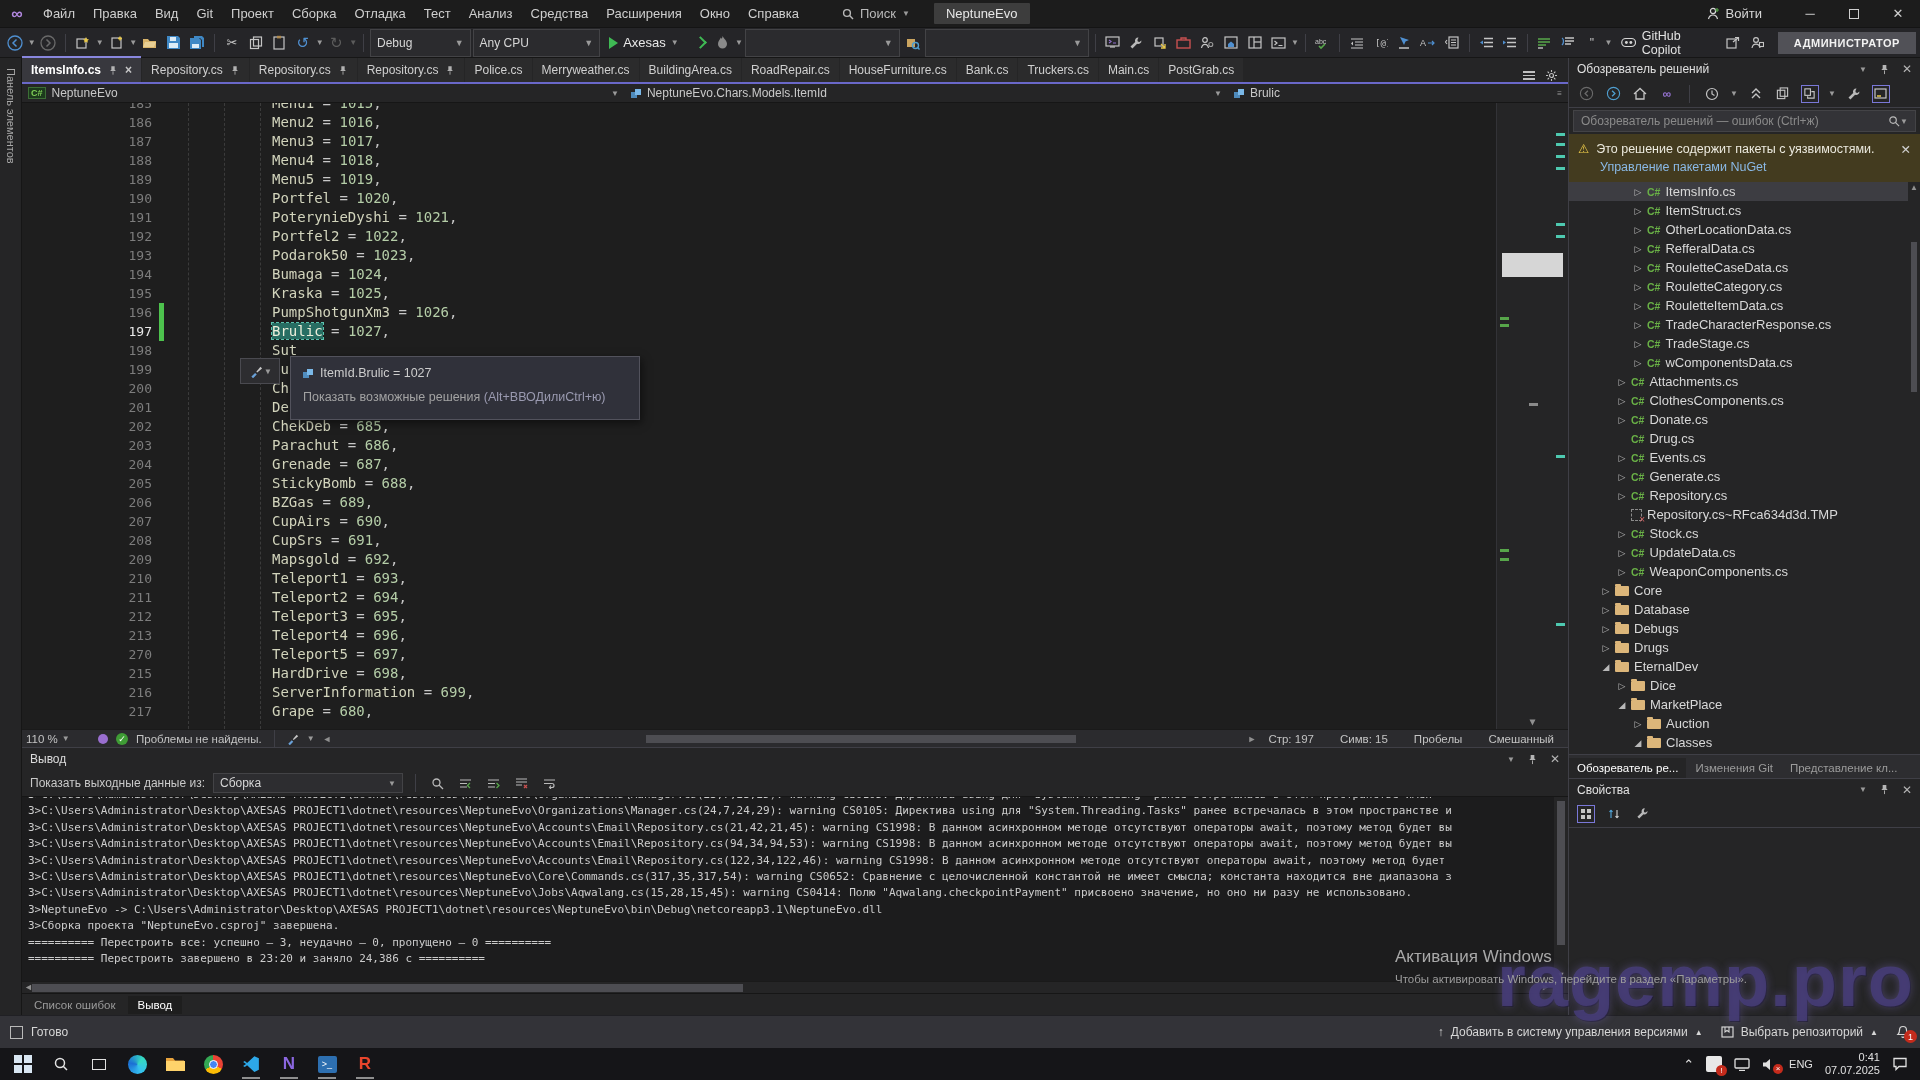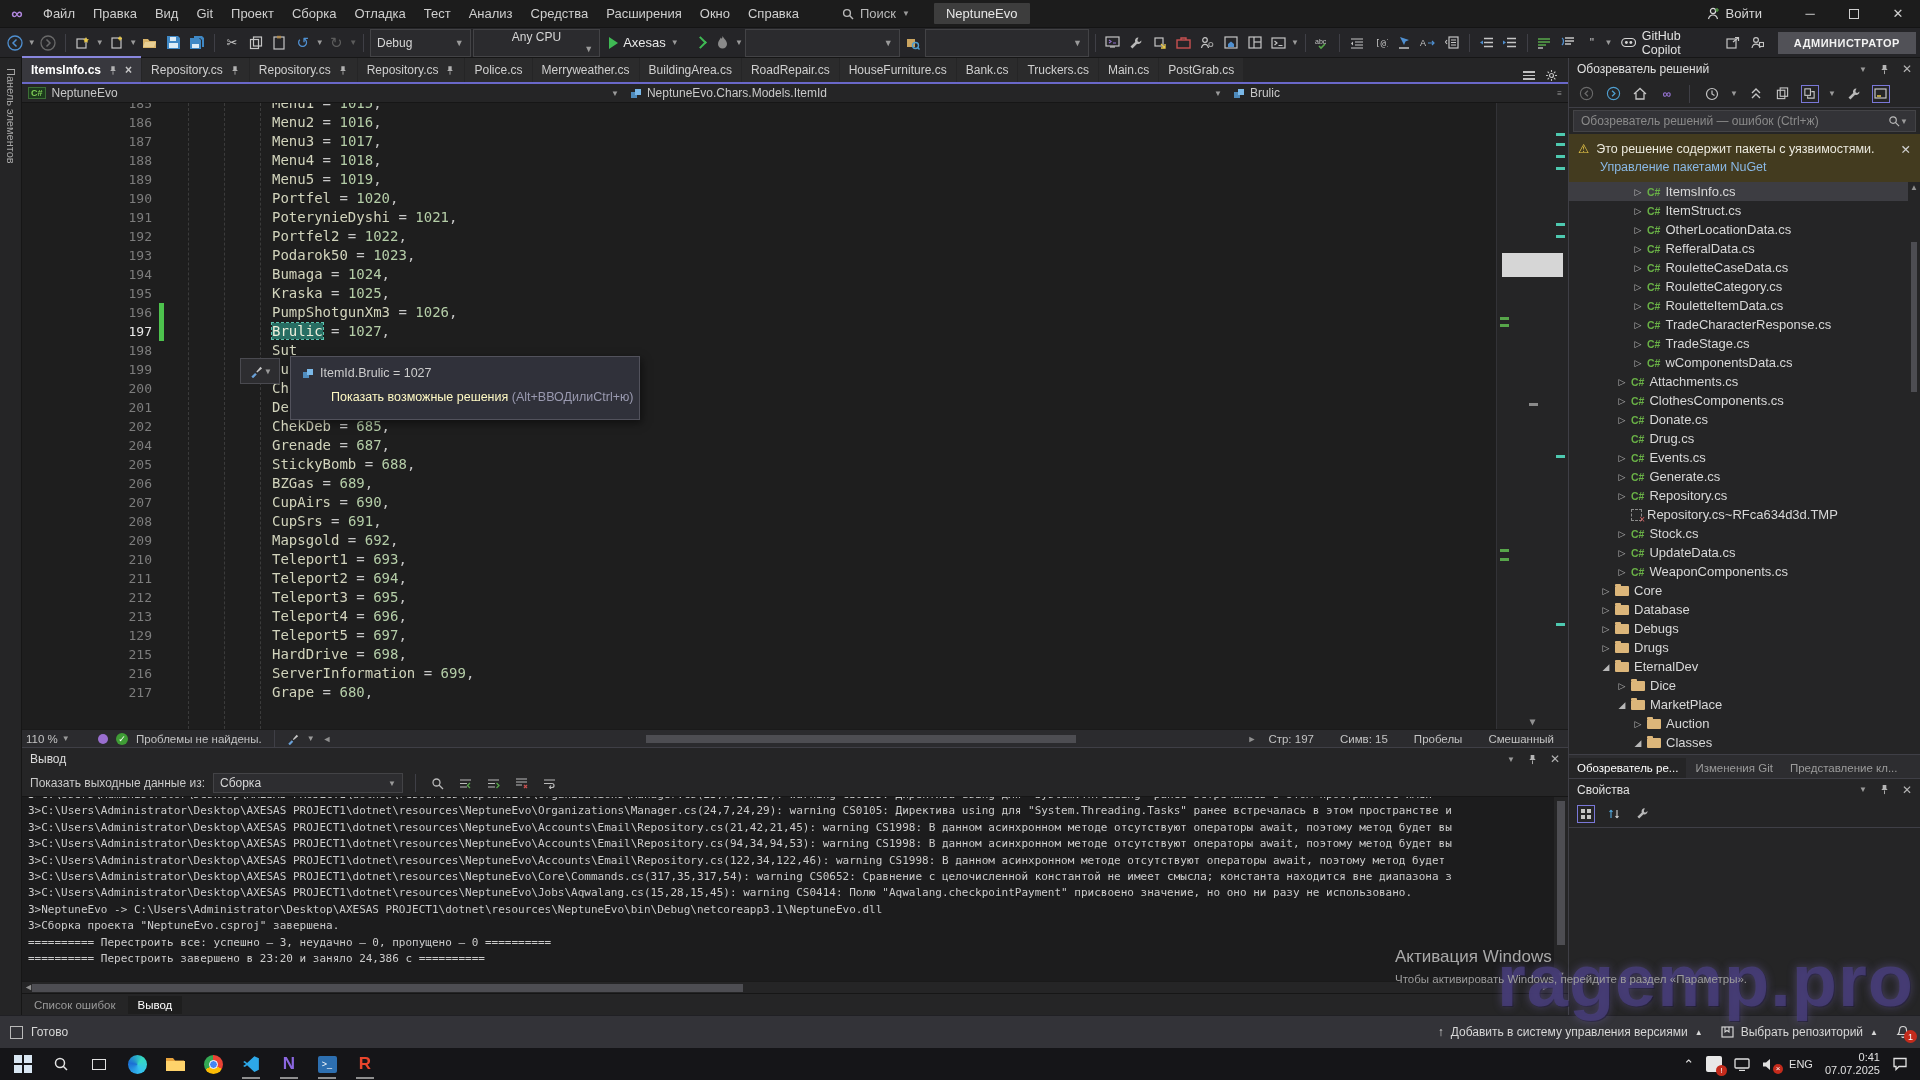--- a/index.html
+++ b/index.html
@@ -71,21 +71,21 @@
   .mark{position:absolute;height:3px;width:9px;}
   .m-teal{background:#4ec9b0;right:3px;}
   .m-green{background:#57a64a;left:3px;}
   .m-gray{background:#8a8a8a;right:30px;}
   .sb-down{position:absolute;bottom:2px;left:0;right:0;text-align:center;color:#909090;font-size:10px;}
   
   .quick-action{position:absolute;left:218px;top:255px;width:40px;height:26px;background:#2d2d30;border:1px solid #4a4a50;display:flex;align-items:center;justify-content:center;gap:3px;z-index:6;}
   .code-tooltip{position:absolute;left:268px;top:253px;width:350px;height:64px;background:#30313a;border:1px solid #52525c;z-index:5;font-family:"Liberation Sans",sans-serif;box-shadow:2px 3px 8px rgba(0,0,0,.5);}
   .ctt-row1{display:flex;align-items:center;gap:7px;padding:9px 0 0 12px;color:#cdcdcd;font-size:12.5px;}
   .ctt-row2{padding:10px 0 0 12px;font-size:12.5px;}
-  .ctt-link{color:#fef9c3;margin-left:28px;}
+  .ctt-link{color:#a3a3a3;}
   .ctt-short{color:#9a9ab0;}
   
   .editor-status{height:18px;background:#2b2b2e;border-top:1px solid #1a1a1a;display:flex;align-items:center;font-size:11.5px;color:#c3c3c3;padding:0 4px;gap:8px;}
   .es-zoom{display:flex;align-items:center;gap:4px;width:64px;}
   .checkdot{width:12px;height:12px;border-radius:50%;background:#3f9c35;color:#fff;font-size:9px;display:flex;align-items:center;justify-content:center;}
   .purpledot{width:10px;height:10px;border-radius:50%;background:#9a6fd0;}
   .hscroll{flex:1;height:12px;background:#2b2b2e;position:relative;margin:0 2px;}
   .hthumb{position:absolute;top:2px;height:8px;left:34%;width:48%;background:#4d4d52;}
   .es-right{display:flex;gap:26px;padding:0 10px 0 4px;}
   .arr{color:#8f8f8f;font-size:9px;}
@@ -286,21 +286,21 @@
       </span>
     <span class="tico" style="color:#4f8fd0;font-size:15px;">↺</span>
     <span class="caret">▼</span>
     <span class="tico" style="color:#5c5c5c;font-size:15px;">↻</span>
     <span class="caret" style="color:#5c5c5c;">▼</span>
     <span class="tsep"></span>
     <div class="combo" style="width:110px;">
         <span>Debug</span>
         <span class="car">▼</span>
       </div>
-    <div class="combo" style="width:140px;flex-direction:column;">
+    <div class="combo" style="width:140px;">
         <span>Any CPU</span>
         <span class="car">▼</span>
       </div>
     <div style="display:flex;align-items:center;gap:5px;padding:0 7px;">
       <span class="play-tri"></span>
       <span style="color:#e8e8e8;">Axesas</span>
       <span class="caret">▼</span>
     </div>
     <span class="tico">
         <span class="play-hollow"></span>
@@ -647,20 +647,24 @@
             </div>
             <div class="code-row">
               <span class="ln">201</span>
               <span class="codetxt"><span class="tok-name">DebMoney</span><span class="tok-op"> = </span><span class="tok-num">684</span><span class="tok-op">,</span></span>
             </div>
             <div class="code-row">
               <span class="ln">202</span>
               <span class="codetxt"><span class="tok-name">ChekDeb</span><span class="tok-op"> = </span><span class="tok-num">685</span><span class="tok-op">,</span></span>
             </div>
             <div class="code-row">
+              <span class="ln">203</span>
+              <span class="codetxt"><span class="tok-name">Parachut</span><span class="tok-op"> = </span><span class="tok-num">686</span><span class="tok-op">,</span></span>
+            </div>
+            <div class="code-row">
               <span class="ln">204</span>
               <span class="codetxt"><span class="tok-name">Grenade</span><span class="tok-op"> = </span><span class="tok-num">687</span><span class="tok-op">,</span></span>
             </div>
             <div class="code-row">
               <span class="ln">205</span>
               <span class="codetxt"><span class="tok-name">StickyBomb</span><span class="tok-op"> = </span><span class="tok-num">688</span><span class="tok-op">,</span></span>
             </div>
             <div class="code-row">
               <span class="ln">206</span>
               <span class="codetxt"><span class="tok-name">BZGas</span><span class="tok-op"> = </span><span class="tok-num">689</span><span class="tok-op">,</span></span>
@@ -687,21 +691,21 @@
             </div>
             <div class="code-row">
               <span class="ln">212</span>
               <span class="codetxt"><span class="tok-name">Teleport3</span><span class="tok-op"> = </span><span class="tok-num">695</span><span class="tok-op">,</span></span>
             </div>
             <div class="code-row">
               <span class="ln">213</span>
               <span class="codetxt"><span class="tok-name">Teleport4</span><span class="tok-op"> = </span><span class="tok-num">696</span><span class="tok-op">,</span></span>
             </div>
             <div class="code-row">
-              <span class="ln">129</span>
+              <span class="ln">270</span>
               <span class="codetxt"><span class="tok-name">Teleport5</span><span class="tok-op"> = </span><span class="tok-num">697</span><span class="tok-op">,</span></span>
             </div>
             <div class="code-row">
               <span class="ln">215</span>
               <span class="codetxt"><span class="tok-name">HardDrive</span><span class="tok-op"> = </span><span class="tok-num">698</span><span class="tok-op">,</span></span>
             </div>
             <div class="code-row">
               <span class="ln">216</span>
               <span class="codetxt"><span class="tok-name">ServerInformation</span><span class="tok-op"> = </span><span class="tok-num">699</span><span class="tok-op">,</span></span>
             </div>

